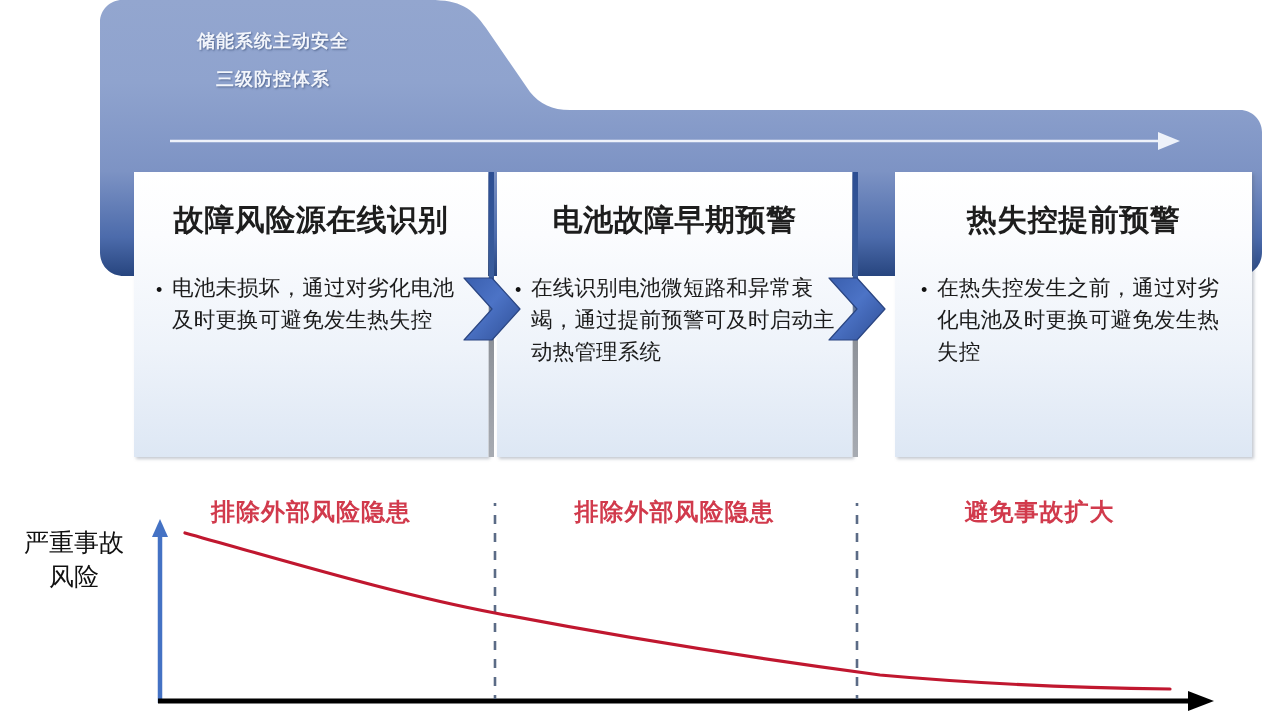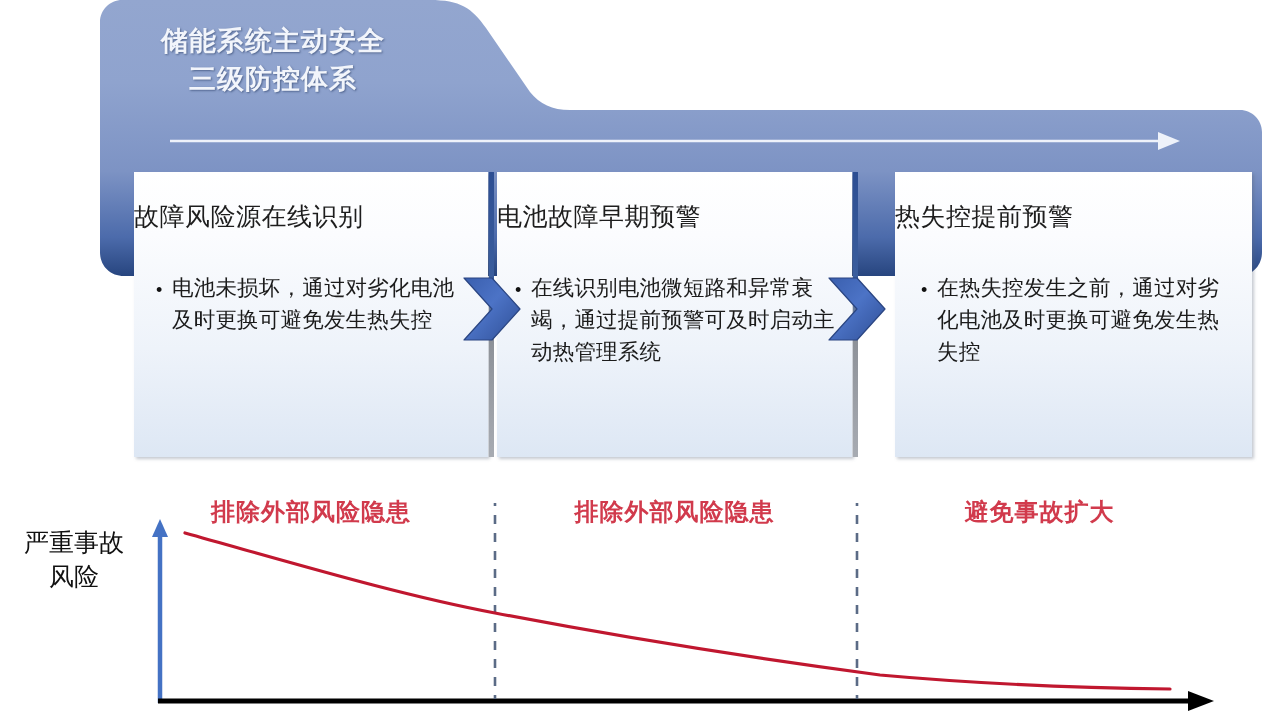--- a/index.html
+++ b/index.html
@@ -31,21 +31,21 @@
     height: 276px;
     pointer-events: none;
   }
   .header-title {
     position: absolute;
     left: 118px;
     top: 22px;
     width: 310px;
     text-align: center;
     color: #f2f5fb;
-    font-size: 27px;
+    font-size: 18px;
     line-height: 38px;
     font-weight: 600;
     letter-spacing: 1px;
     text-shadow: 1px 1px 2px rgba(30,50,90,.55);
     white-space: pre-line;
     font-family: "Liberation Sans", "DejaVu Sans", sans-serif;
   }
 
   
   .header-arrow {
@@ -66,23 +66,24 @@
     box-sizing: border-box;
   }
   .panel-1 { left: 134px; width: 354px; }
   .panel-2 { left: 497px; width: 355px; }
   .panel-3 { left: 895px; width: 357px; }
 
   .panel-title {
     position: absolute;
     top: 28px;
     left: 0; right: 0;
-    font-size: 25px;
+    text-align: center;
+    font-size: 30px;
     color: #1d1d1d;
-    font-weight: 400;
+    font-weight: 700;
     letter-spacing: .5px;
   }
   .panel-body {
     position: absolute;
     top: 100px;
     left: 22px;
     right: 16px;
     display: flex;
     align-items: flex-start;
   }

